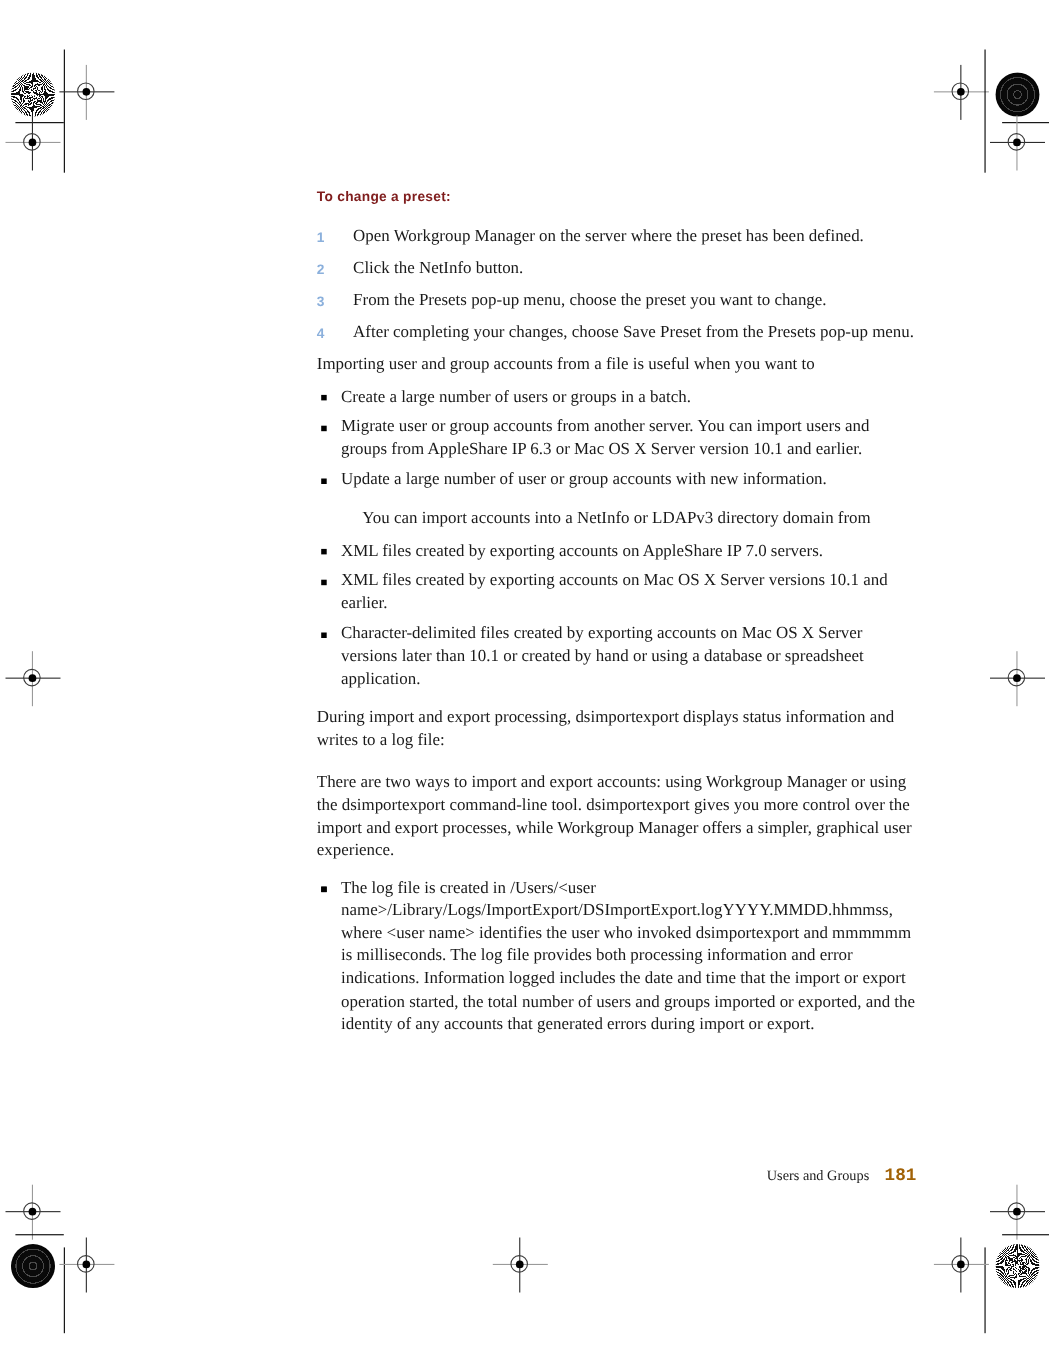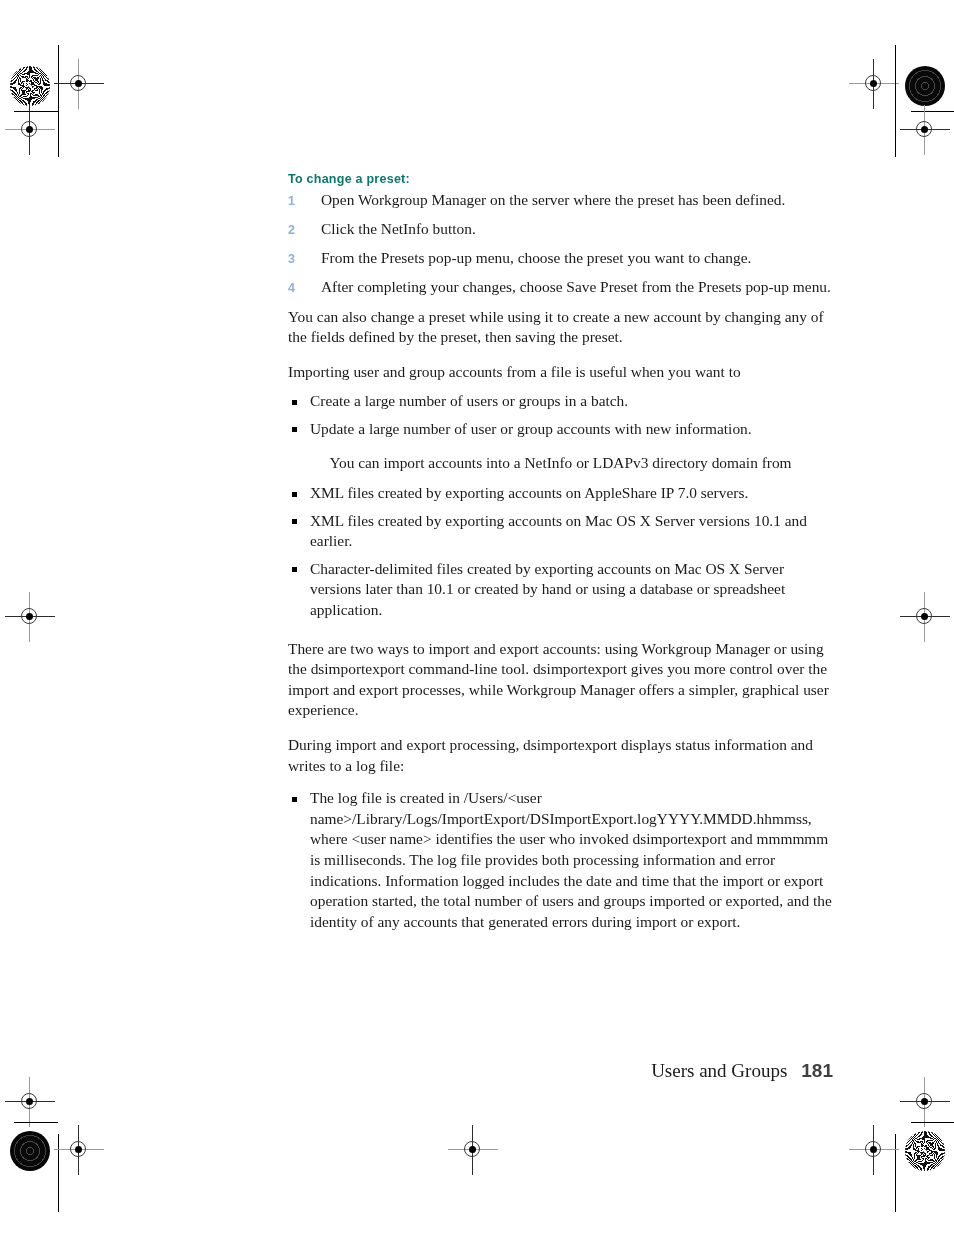--- a/index.html
+++ b/index.html
@@ -91,22 +91,22 @@
     left: 288px;
     top: 172px;
     width: 545px;
   }
 
   .proc-head {
     font-family: "Liberation Sans", sans-serif;
     font-weight: bold;
     font-size: 12.5px;
     letter-spacing: 0.25px;
-    color: #0f766e;
-    margin: 0 0 4px 0;
+    color: #7f1d1d;
+    margin: 0 0 19px 0;
   }
 
   ol.steps {
     list-style: none;
     margin: 0;
     padding: 0;
   }
   ol.steps li {
     position: relative;
     padding-left: 33px;
@@ -166,28 +166,28 @@
   
   #footer {
     position: absolute;
     left: 288px;
     top: 1060px;
     width: 545px;
     text-align: right;
     white-space: nowrap;
   }
   #footer .foot-label {
-    font-size: 19px;
+    font-size: 13px;
     color: #1a1a1a;
   }
   #footer .foot-page {
-    font-family: Liberation Sans, sans-serif;
+    font-family: Liberation Mono, monospace;
     font-weight: bold;
-    font-size: 19px;
-    color: #404040;
+    font-size: 16px;
+    color: #a16207;
     margin-left: 14px;
   }
 </style>
 </head>
 <body>
 
 <div id="page">
 
   <div class="mark disc starburst" style="left:10px; top:66px;"></div>
   <div class="mark trim-v" style="left:58px; top:45px; height:112px;"></div>
@@ -295,32 +295,32 @@
       <li>
         <span class="num">3</span>
         <span>From the Presets pop-up menu, choose the preset you want to change.</span>
       </li>
       <li>
         <span class="num">4</span>
         <span>After completing your changes, choose Save Preset from the Presets pop-up menu.</span>
       </li>
     </ol>
 
-    <p class="body" style="margin-top:9px;">You can also change a preset while using it to create a new account by changing any of the fields defined by the preset, then saving the preset.</p>
 
 
     <p class="body" style="margin-bottom:9px;">Importing user and group accounts from a file is useful when you want to</p>
 
     <ul class="bullets">
       <li>
         <span class="sq"></span>
         <span>Create a large number of users or groups in a batch.</span>
       </li>
       <li>
         <span class="sq"></span>
+        <span>Migrate user or group accounts from another server. You can import users and groups from AppleShare IP 6.3 or Mac OS X Server version 10.1 and earlier.</span>
       </li>
       <li>
         <span class="sq"></span>
         <span>Update a large number of user or group accounts with new information.</span>
       </li>
     </ul>
 
     <p class="body" style="margin-bottom:9px; margin-top:13px;text-align:center;">You can import accounts into a NetInfo or LDAPv3 directory domain from</p>
 
     <ul class="bullets">
@@ -331,23 +331,23 @@
       <li>
         <span class="sq"></span>
         <span>XML files created by exporting accounts on Mac OS X Server versions 10.1 and earlier.</span>
       </li>
       <li>
         <span class="sq"></span>
         <span>Character-delimited files created by exporting accounts on Mac OS X Server versions later than 10.1 or created by hand or using a database or spreadsheet application.</span>
       </li>
     </ul>
 
+    <p class="body" style="margin-bottom:9px;">During import and export processing, dsimportexport displays status information and writes to a log file:</p>
+
     <p class="body" style="margin-top:18px;">There are two ways to import and export accounts:  using Workgroup Manager or using the dsimportexport command-line tool. dsimportexport gives you more control over the import and export processes, while Workgroup Manager offers a simpler, graphical user experience.</p>
-
-    <p class="body" style="margin-bottom:9px;">During import and export processing, dsimportexport displays status information and writes to a log file:</p>
 
     <ul class="bullets">
       <li style="margin-bottom:12px;">
         <span class="sq"></span>
       </li>
       <li>
         <span class="sq"></span>
         <span>The log file is created in /Users/&lt;user name&gt;/Library/Logs/ImportExport/DSImportExport.logYYYY.MMDD.hhmmss, where &lt;user name&gt; identifies the user who invoked dsimportexport and mmmmmm is milliseconds. The log file provides both processing information and error indications. Information logged includes the date and time that the import or export operation started, the total number of users and groups imported or exported, and the identity of any accounts that generated errors during import or export.</span>
       </li>
     </ul>

